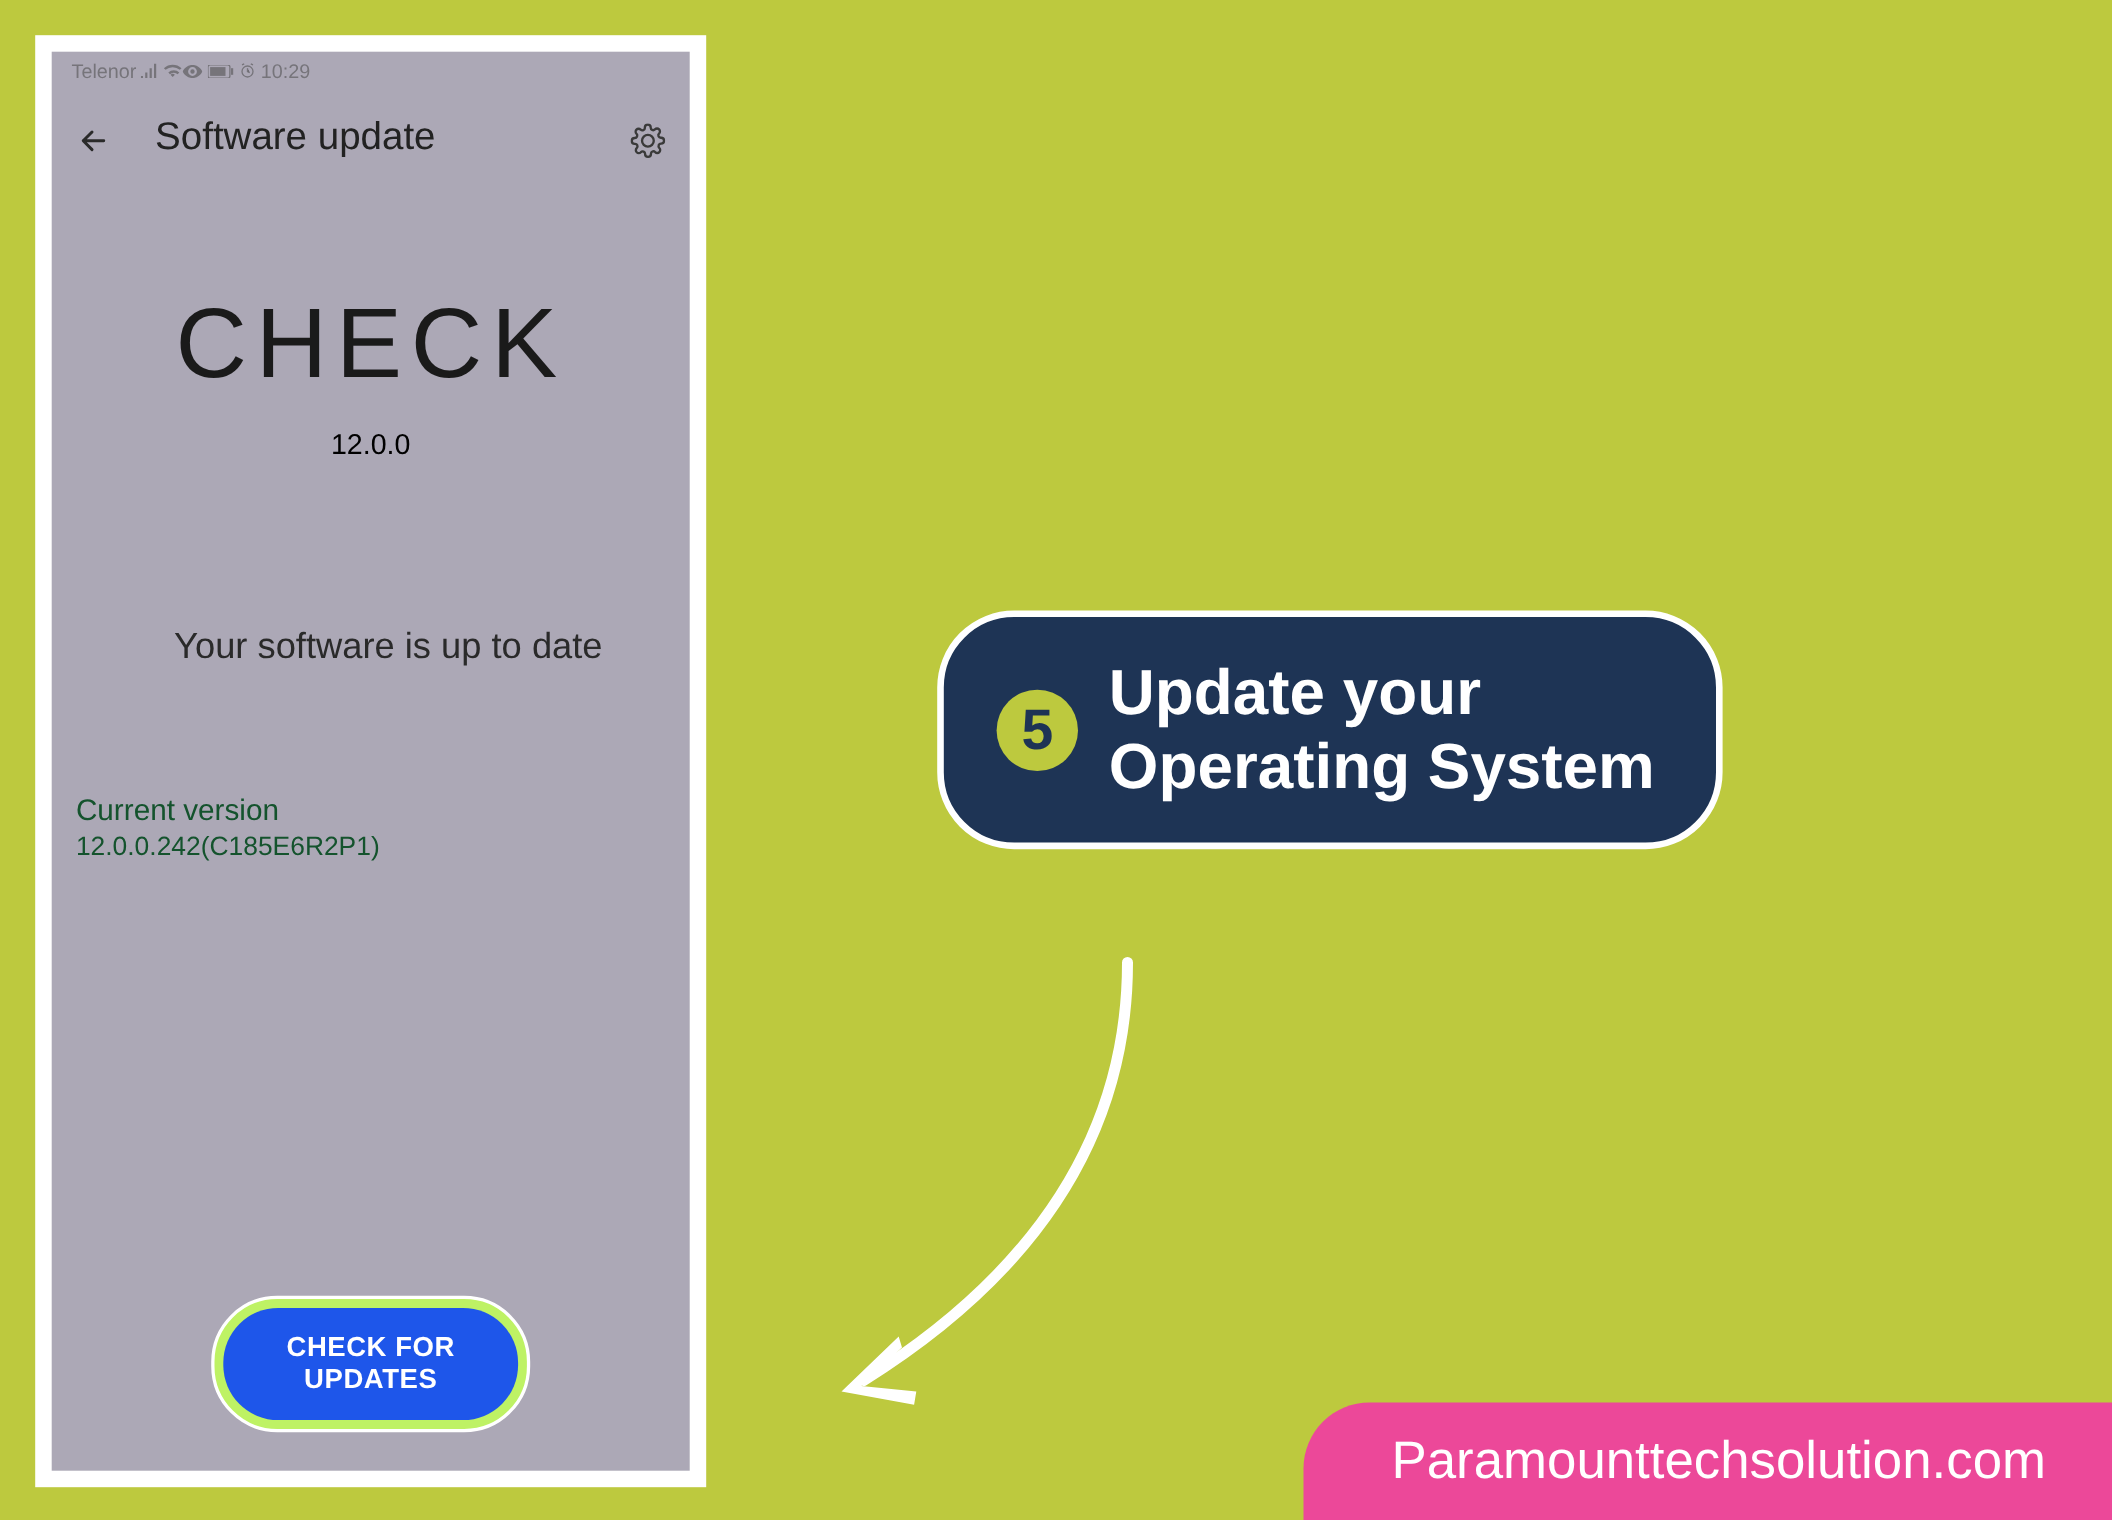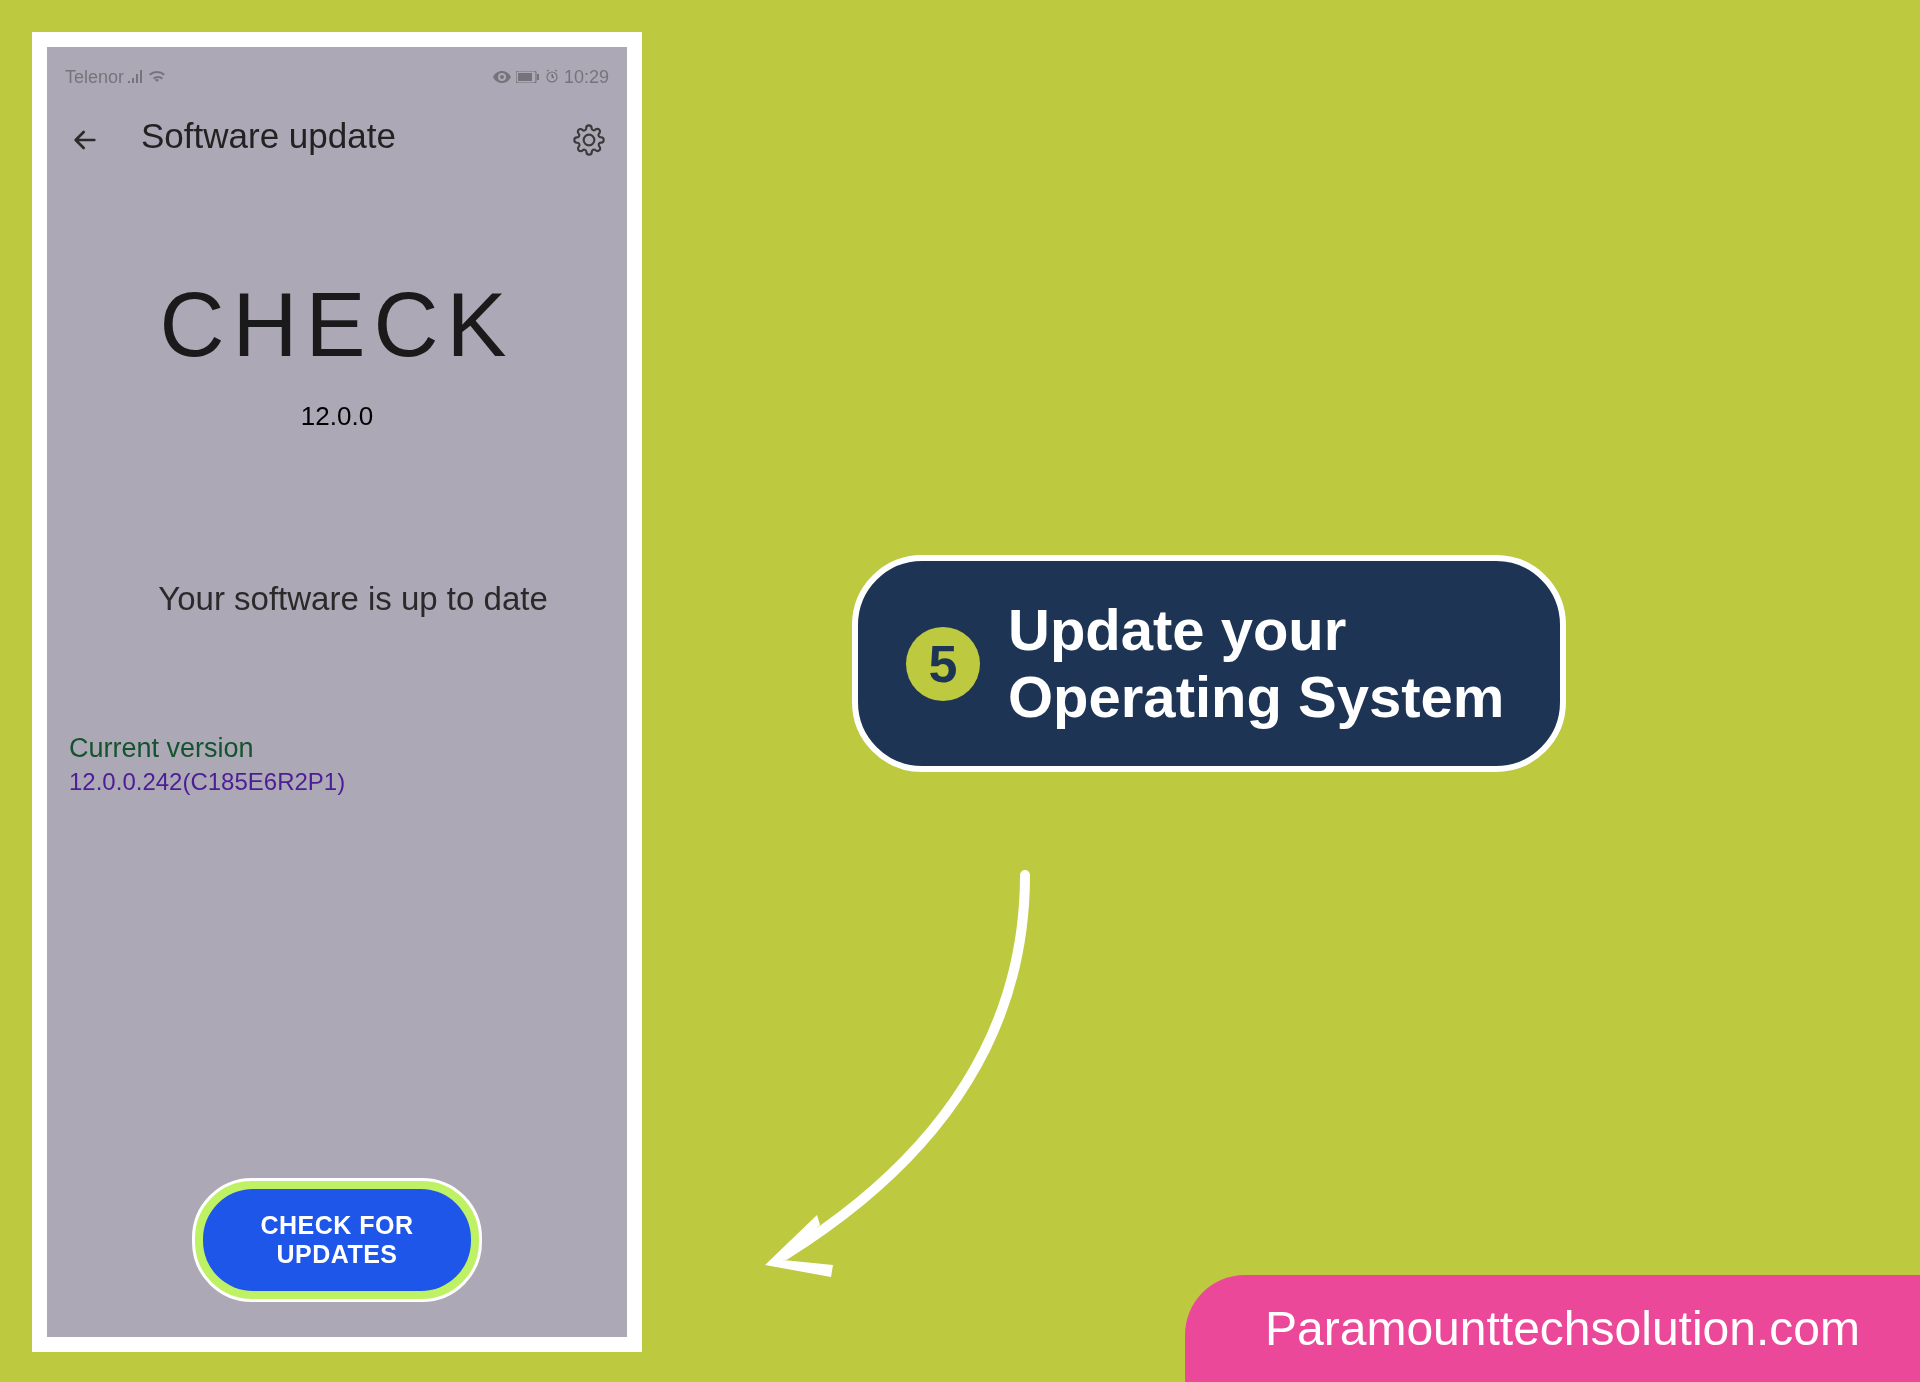--- a/index.html
+++ b/index.html
@@ -26,23 +26,23 @@
       width: 100%;
       height: 100%;
       background: #aca8b6;
       position: relative;
       display: flex;
       flex-direction: column;
     }
     
     .status-bar {
       display: flex;
-      justify-content: space-between;
+      justify-content: flex-start;
       align-items: center;
-      padding: 20px 18px 4px;
+      padding: 8px 18px 4px;
       font-size: 18px;
       color: #4a4a4a;
       opacity: 0.55;
     }
     
     .status-left { display: flex; align-items: center; gap: 4px; }
     .status-right { display: flex; align-items: center; gap: 5px; font-size: 18px; }
     
     .nav-bar {
       display: flex;
@@ -92,21 +92,21 @@
       padding: 0 22px;
     }
     
     .version-label {
       font-size: 27px;
       color: #14532d;
     }
     
     .version-value {
       font-size: 24px;
-      color: #4c1d95;
+      color: #14532d;
       margin-top: 4px;
     }
     
     .update-button-wrap {
       position: absolute;
       bottom: 35px;
       left: 50%;
       transform: translateX(-50%);
       background: #bef264;
       border: 3px solid #fff;

